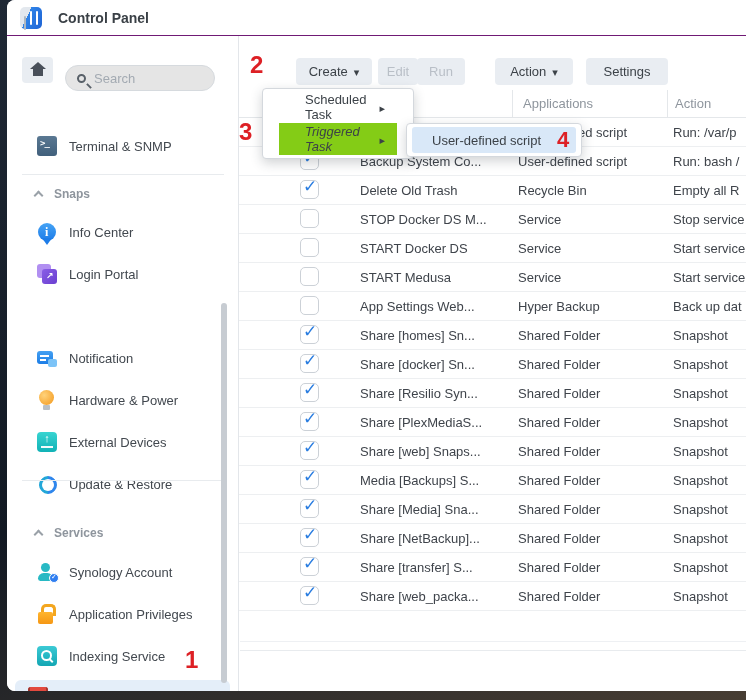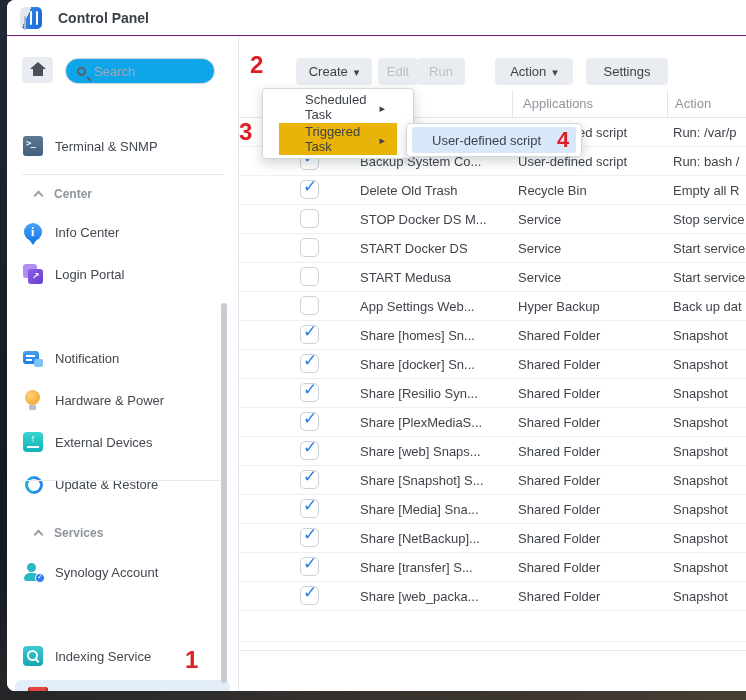--- a/index.html
+++ b/index.html
@@ -19,28 +19,28 @@
   .cp-icon::before{left:10px;box-shadow:-6px 5px 0 0 #aeb8c2;}
   .cp-icon::after{left:16px;}
   .wtitle{position:absolute;left:51px;top:10px;font-size:14px;font-weight:bold;color:#3a4046;}
   
   .sidebar{position:absolute;left:0;top:36px;width:231px;bottom:0;background:#fff;}
   .vdivider{position:absolute;left:231px;top:36px;bottom:0;width:1px;background:#e3e6ea;}
   .home-btn{position:absolute;left:15px;top:21px;width:31px;height:26px;background:#e9edf2;border-radius:4px;cursor:pointer;}
   .home-glyph{position:absolute;left:8px;top:5px;width:0;height:0;
     border-left:8px solid transparent;border-right:8px solid transparent;border-bottom:7px solid #49505a;}
   .home-glyph::after{content:"";position:absolute;left:-5px;top:7px;width:10px;height:7px;background:#49505a;}
-  .search{position:absolute;left:58px;top:22px;width:150px;height:26px;border:1px solid #d6dade;border-radius:13px;
-    display:flex;align-items:center;padding-left:11px;background:#0ea5e9;}
+  .search{position:absolute;left:58px;top:29px;width:150px;height:26px;border:1px solid #d6dade;border-radius:13px;
+    display:flex;align-items:center;padding-left:11px;background:#e5e5e5;}
   .mag{width:9px;height:9px;border:2px solid #596169;border-radius:50%;position:relative;margin-right:8px;flex:none;}
   .mag::after{content:"";position:absolute;width:2px;height:6px;background:#596169;transform:rotate(-45deg);left:9px;top:7px;}
   .search input{border:none;outline:none;width:100px;font-size:13px;color:#3c4248;font-family:inherit;background:transparent;}
   .search input::placeholder{color:#a3aab2;}
   .srow{position:absolute;left:0;width:231px;height:34px;display:flex;align-items:center;gap:12px;
-    padding-left:16px;font-size:13px;color:#42484f;cursor:pointer;}
+    padding-left:30px;font-size:13px;color:#42484f;cursor:pointer;}
   .srow.sel{left:8px;width:215px;padding-left:13px;background:#e4eef9;border-radius:6px;}
   .shdr{position:absolute;left:0;width:231px;height:18px;display:flex;align-items:center;gap:12px;
     padding-left:28px;font-size:12px;font-weight:bold;color:#8e959d;cursor:pointer;}
   .chev{width:7px;height:7px;border-left:2px solid #9aa1a8;border-top:2px solid #9aa1a8;transform:rotate(45deg);margin-top:3px;flex:none;}
   .sdiv{position:absolute;left:15px;width:202px;height:1px;background:#e8ebee;}
   .sscroll{position:absolute;left:214px;top:267px;width:6px;height:380px;background:#c7ccd2;border-radius:3px;cursor:pointer;}
   
   .ic{width:20px;height:20px;position:relative;flex:none;}
   .ic-terminal{background:linear-gradient(180deg,#5a7892,#41607c);border-radius:3px;align-self:center;}
   .ic-terminal::before{content:">_";position:absolute;left:3px;top:2px;color:#fff;
@@ -111,21 +111,21 @@
   .c-act{left:434px;width:75px;overflow:hidden;}
   .cb{position:absolute;left:61px;top:4px;width:19px;height:19px;border:1px solid #ccd1d7;border-radius:5px;background:#fff;cursor:pointer;}
   .cb.checked::before{content:"\2713";position:absolute;left:2px;top:-5px;font-size:17px;font-weight:bold;color:#2a7de0;}
   .bline1{position:absolute;left:233px;right:0;top:641px;height:1px;background:#eef0f3;}
   .bline2{position:absolute;left:233px;right:0;top:650px;height:1px;background:#e8ebee;}
   
   .menu{position:absolute;left:255px;top:88px;width:152px;height:71px;background:#fff;border:1px solid #d4d8dd;
     border-radius:4px;box-shadow:0 4px 12px rgba(40,50,60,.22);z-index:40;padding:2px 16px;}
   .mitem{height:32px;display:flex;align-items:center;justify-content:space-between;
     padding:0 12px 0 26px;font-size:13px;color:#3c4248;cursor:pointer;}
-  .mitem.hl{background:#eab308;}
+  .mitem.hl{background:#84cc16;font-style:italic;}
   .arr::before{content:"\25B8";font-size:11px;color:#3c4248;}
   .submenu{position:absolute;left:399px;top:123px;width:176px;height:34px;background:#fff;border:1px solid #d4d8dd;
     border-radius:4px;box-shadow:0 4px 12px rgba(40,50,60,.22);z-index:41;padding:3px 5px;}
   .smitem{height:26px;background:#d9e8f8;border-radius:3px;display:flex;align-items:center;
     padding-left:20px;font-size:13px;color:#3c4248;cursor:pointer;}
   
   .ann{position:absolute;font-size:24px;font-weight:bold;color:#dd2025;z-index:60;line-height:1;}
   #ann1{left:178px;top:648px;}
   #ann2{left:243px;top:53px;}
   #ann3{left:232px;top:120px;}
@@ -151,21 +151,21 @@
     </div>
 
     <div class="srow" style="top:93px">
       <span class="ic ic-terminal"></span>
       <span>Terminal &amp; SNMP</span>
     </div>
     <div class="sdiv" style="top:138px"></div>
 
     <div class="shdr" style="top:149px">
       <span class="chev"></span>
-      <span>Center</span>
+      <span>Snaps</span>
     </div>
     <div class="srow" style="top:221px">
       <span class="ic ic-login"></span>
       <span>Login Portal</span>
     </div>
     <div class="srow" style="top:179px">
       <span class="ic ic-info"></span>
       <span>Info Center</span>
     </div>
     <div class="srow" style="top:305px">
@@ -189,20 +189,24 @@
     <div class="shdr" style="top:488px">
       <span class="chev"></span>
       <span>Services</span>
     </div>
     <div class="srow" style="top:519px">
       <span class="ic ic-account">
           <i class="badge"></i>
         </span>
       <span>Synology Account</span>
     </div>
+    <div class="srow" style="top:561px">
+      <span class="ic ic-lock"></span>
+      <span>Application Privileges</span>
+    </div>
     <div class="srow" style="top:603px">
       <span class="ic ic-index"></span>
       <span>Indexing Service</span>
     </div>
     <div class="srow sel" style="top:644px">
       <span class="ic ic-tasksched"></span>
       <span>Task Scheduler</span>
     </div>
     <div class="sscroll"></div>
   </div>
@@ -313,21 +317,21 @@
 
       <div class="trow">
         <span class="cb checked"></span>
         <span class="cell c-name">Share [web] Snaps...</span>
         <span class="cell c-app">Shared Folder</span>
         <span class="cell c-act">Snapshot</span>
       </div>
 
       <div class="trow">
         <span class="cb checked"></span>
-        <span class="cell c-name">Share [Snapshot] S...</span>
+        <span class="cell c-name">Media [Backups] S...</span>
         <span class="cell c-app">Shared Folder</span>
         <span class="cell c-act">Snapshot</span>
       </div>
 
       <div class="trow">
         <span class="cb checked"></span>
         <span class="cell c-name">Share [Media] Sna...</span>
         <span class="cell c-app">Shared Folder</span>
         <span class="cell c-act">Snapshot</span>
       </div>

